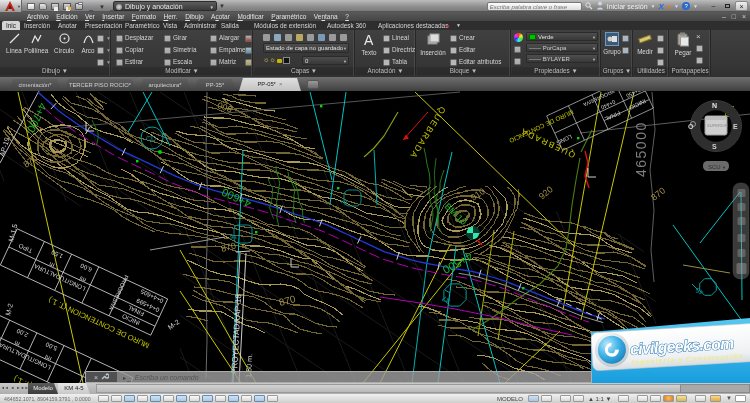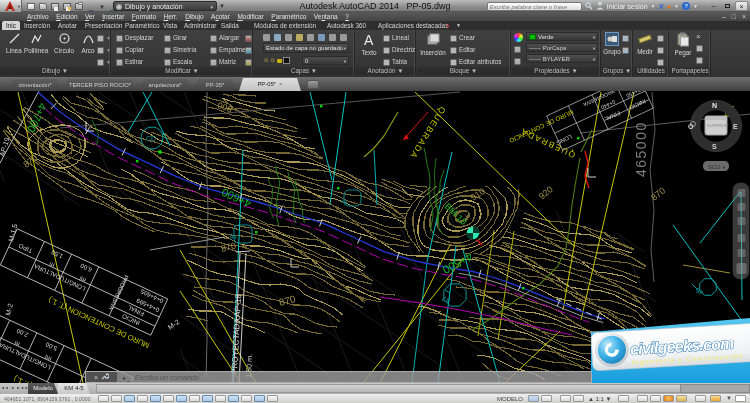--- a/index.html
+++ b/index.html
@@ -85,21 +85,20 @@
       <div class="qi" style="border:none;color:#333;font-size:6px;line-height:8px;width:5px">▼</div>
       <div class="qi" style="border:none"><svg width="8" height="7">
           <path d="M7 4 A3 3 0 1 0 4 6.5" stroke="#44506a" fill="none" stroke-width="1.2"></path>
           <polygon points="8,4 5,2.2 5,5.8" fill="#44506a"></polygon>
         </svg></div>
       <div class="qi" style="border:none;color:#333;font-size:6px;line-height:8px;width:5px">▼</div>
       <div class="qi" style="border:none;color:#333;font-size:6px;line-height:8px;width:5px">▼</div>
     </div>
     <div id="wsdrop" class="abs">Dibujo y anotación</div>
     <div style="position:absolute;left:219px;top:3px;font-size:6px;color:#333">▼</div>
-    <div id="title" class="abs">Autodesk AutoCAD 2014&nbsp;&nbsp;&nbsp;PP-05.dwg</div>
     <div id="infocenter" class="abs">
       <div id="searchbox">Escriba palabra clave o frase</div>
       <span class="ic"><svg width="8" height="8">
           <circle cx="3" cy="3" r="2.2" stroke="#dfe5ea" fill="none"></circle>
           <line x1="4.6" y1="4.6" x2="7" y2="7" stroke="#dfe5ea" stroke-width="1.2"></line>
         </svg></span>
       <span class="ic"><svg width="8" height="9">
           <circle cx="4" cy="2.5" r="2" fill="#cfd6de"></circle>
           <path d="M0.5 8.5 Q4 4.5 7.5 8.5 z" fill="#cfd6de"></path>
         </svg></span>

